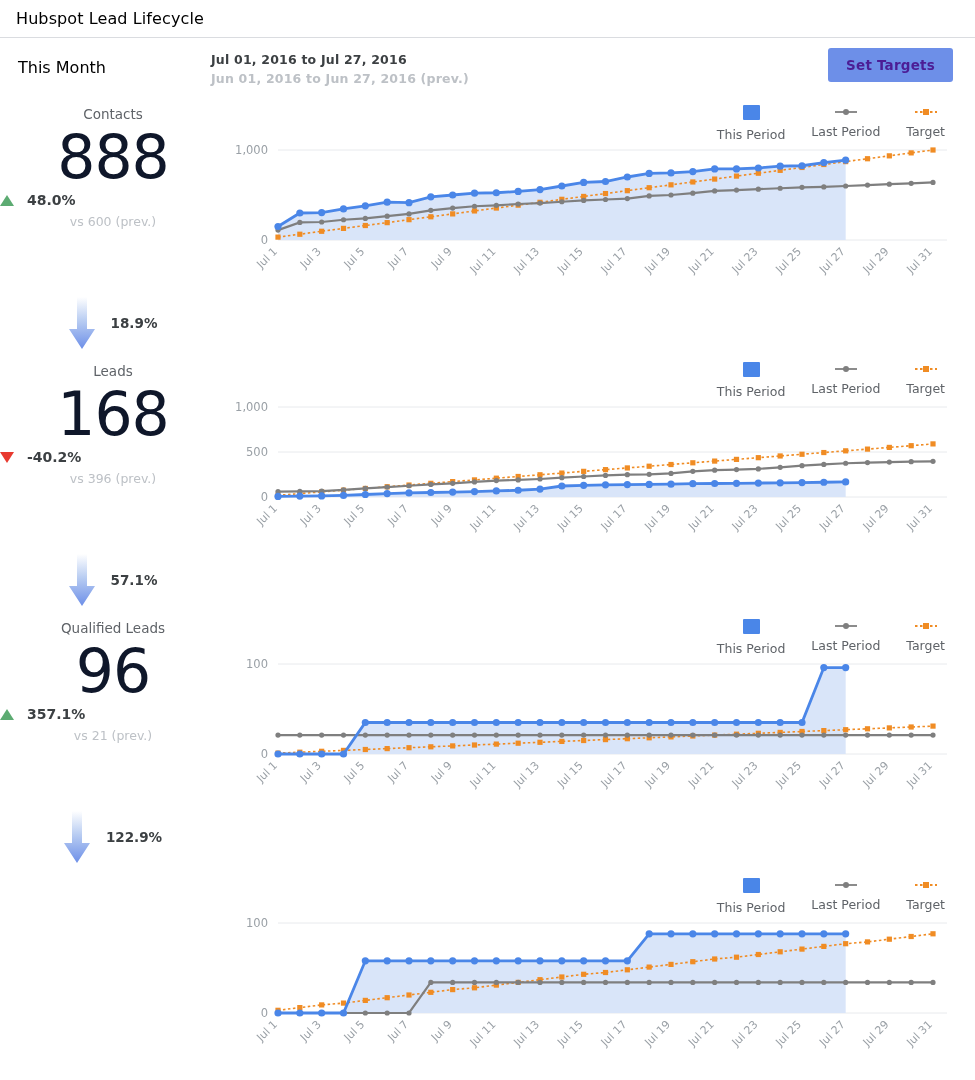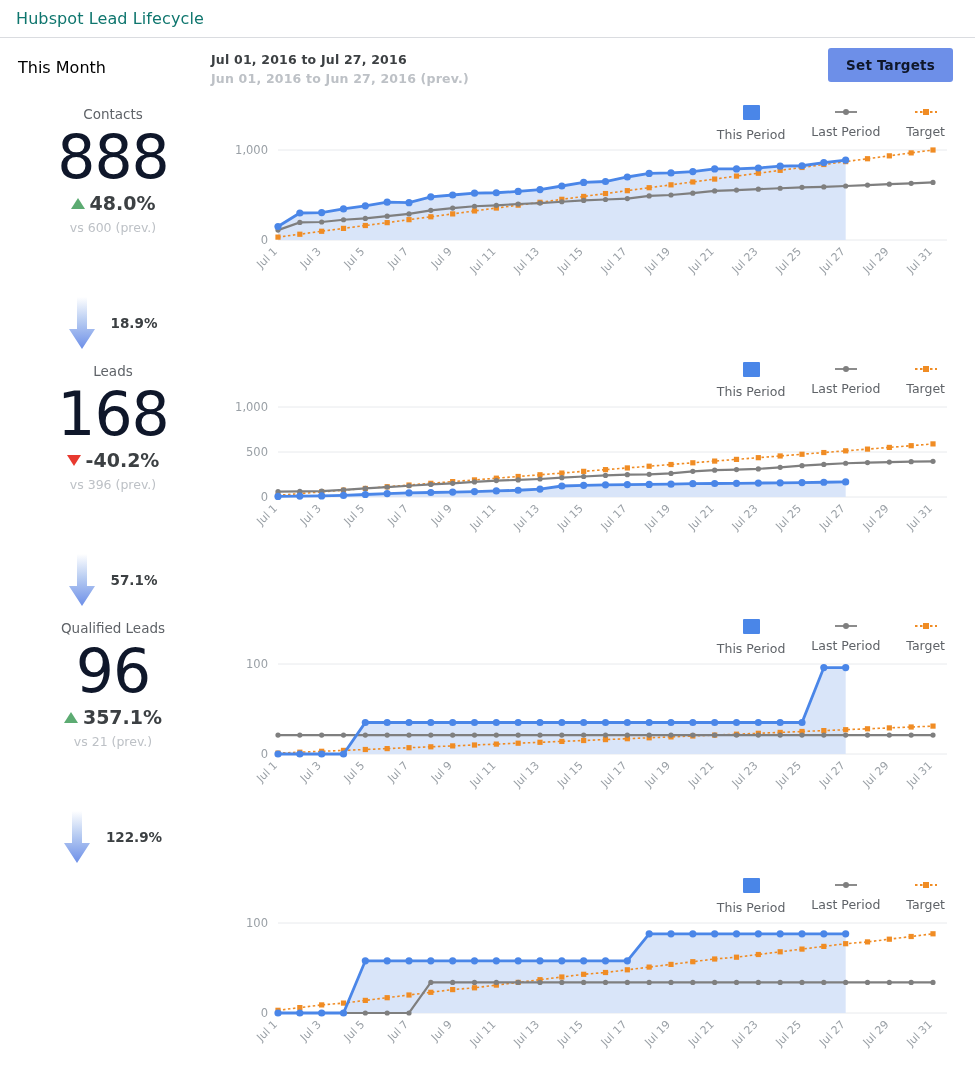--- a/index.html
+++ b/index.html
@@ -17,21 +17,21 @@
     height: 38px;
     display: flex;
     align-items: center;
     padding-left: 16px;
     border-bottom: 1px solid #dadce0;
     background: #fff;
   }
   .titlebar-text {
     font-size: 16px;
     font-weight: 400;
-    color: #0f766e;
+    color: #000000;
     letter-spacing: .1px;
   }
 
   
   .controls {
     position: relative;
     height: 62px;
   }
   .period-label {
     position: absolute;
@@ -56,21 +56,21 @@
     color: #bdc1c6;
     letter-spacing: .2px;
   }
   .set-targets {
     position: absolute;
     right: 22px; top: 10px;
     width: 125px; height: 34px;
     border: none;
     border-radius: 3px;
     background: #6d8fe8;
-    color: #0f172a;
+    color: #4c1d95;
     font-family: inherit;
     font-size: 13.5px;
     font-weight: 700;
     cursor: pointer;
     letter-spacing: .2px;
   }
 
   
   .body {
     position: relative;
@@ -96,28 +96,28 @@
     margin-bottom: 2px;
   }
   .kpi-value {
     font-size: 60px;
     line-height: 66px;
     font-weight: 400;
     color: #0f172a;
     letter-spacing: -1px;
   }
   .kpi-delta {
-    font-size: 19px;
+    font-size: 14px;
     font-weight: 700;
     color: #3c4043;
     margin-top: 2px;
     display: flex;
     align-items: center;
-    justify-content: center;
-    gap: 5px;
+    justify-content: flex-start;
+    gap: 13px;
   }
   .tri { width: 0; height: 0; display: inline-block; }
   .tri.up {
     border-left: 7px solid transparent;
     border-right: 7px solid transparent;
     border-bottom: 11px solid #5cab72;
   }
   .tri.down {
     border-left: 7px solid transparent;
     border-right: 7px solid transparent;

